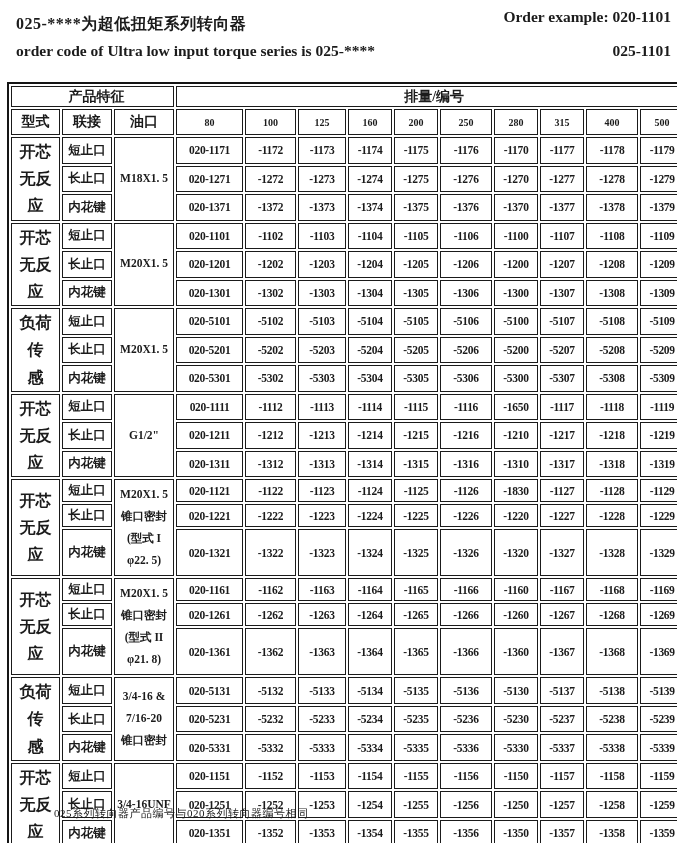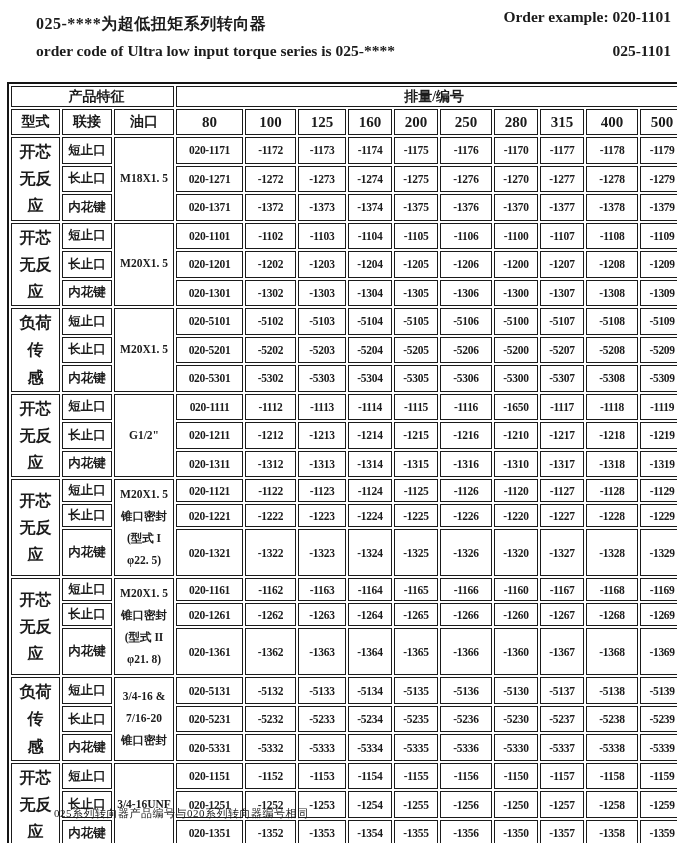--- a/index.html
+++ b/index.html
@@ -14,21 +14,21 @@
   }
   
   .topbar {
     display: flex;
     justify-content: space-between;
     align-items: flex-start;
     padding: 8px 6px 0 16px;
     height: 82px;
     box-sizing: border-box;
   }
-  .titles { font-weight: bold; margin-left: 20px; }
+  .titles { font-weight: bold; }
   .title-zh { font-size: 16px; letter-spacing: 0.5px; margin-top: 6px; }
   .title-en { font-size: 15.5px; margin-top: 7px; }
   .order-box { text-align: right; font-weight: bold; }
   .order-line1 { font-size: 15.5px; }
   .order-line2 { font-size: 15.5px; margin-top: 16px; }
   
   .tbl-wrap { padding: 0 7px; }
   table {
     width: 663px;
     table-layout: fixed;
@@ -41,21 +41,21 @@
     border: 1px solid #1a1a1a;
     text-align: center;
     vertical-align: middle;
     padding: 0 1px;
     overflow: hidden;
     background: #ffffff;
   }
   thead tr.group th { height: 19px; font-size: 14px; font-weight: bold; padding-left: 9px; }
   thead tr.cols th { height: 24px; font-weight: bold; }
   thead tr.cols th.zh { font-size: 14px; }
-  thead tr.cols th.num { font-size: 15px; }
+  thead tr.cols th.num { font-size: 10px; }
   tbody td { height: 21px; font-weight: bold; }
   tbody tr.tall td { height: 45px; }
   td.type { font-size: 16px; white-space: pre-line; line-height: 1.7; }
   td.conn { font-size: 12.5px; }
   td.port { font-size: 11.5px; white-space: pre-line; line-height: 1.9; }
   td.code { font-size: 11.5px; letter-spacing: -0.3px; font-family: "Liberation Serif", "DejaVu Serif", serif; }
   
   .footer-note {
     position: absolute;
     left: 10px;
@@ -295,21 +295,21 @@
             <td rowspan="3" class="port">M20X1. 5
 锥口密封
 (型式 I
 φ22. 5)</td>
             <td class="code">020-1121</td>
             <td class="code">-1122</td>
             <td class="code">-1123</td>
             <td class="code">-1124</td>
             <td class="code">-1125</td>
             <td class="code">-1126</td>
-            <td class="code">-1120</td>
+            <td class="code">-1830</td>
             <td class="code">-1127</td>
             <td class="code">-1128</td>
             <td class="code">-1129</td>
           </tr>
           <tr>
             <td class="conn">长止口</td>
             <td class="code">020-1221</td>
             <td class="code">-1222</td>
             <td class="code">-1223</td>
             <td class="code">-1224</td>

